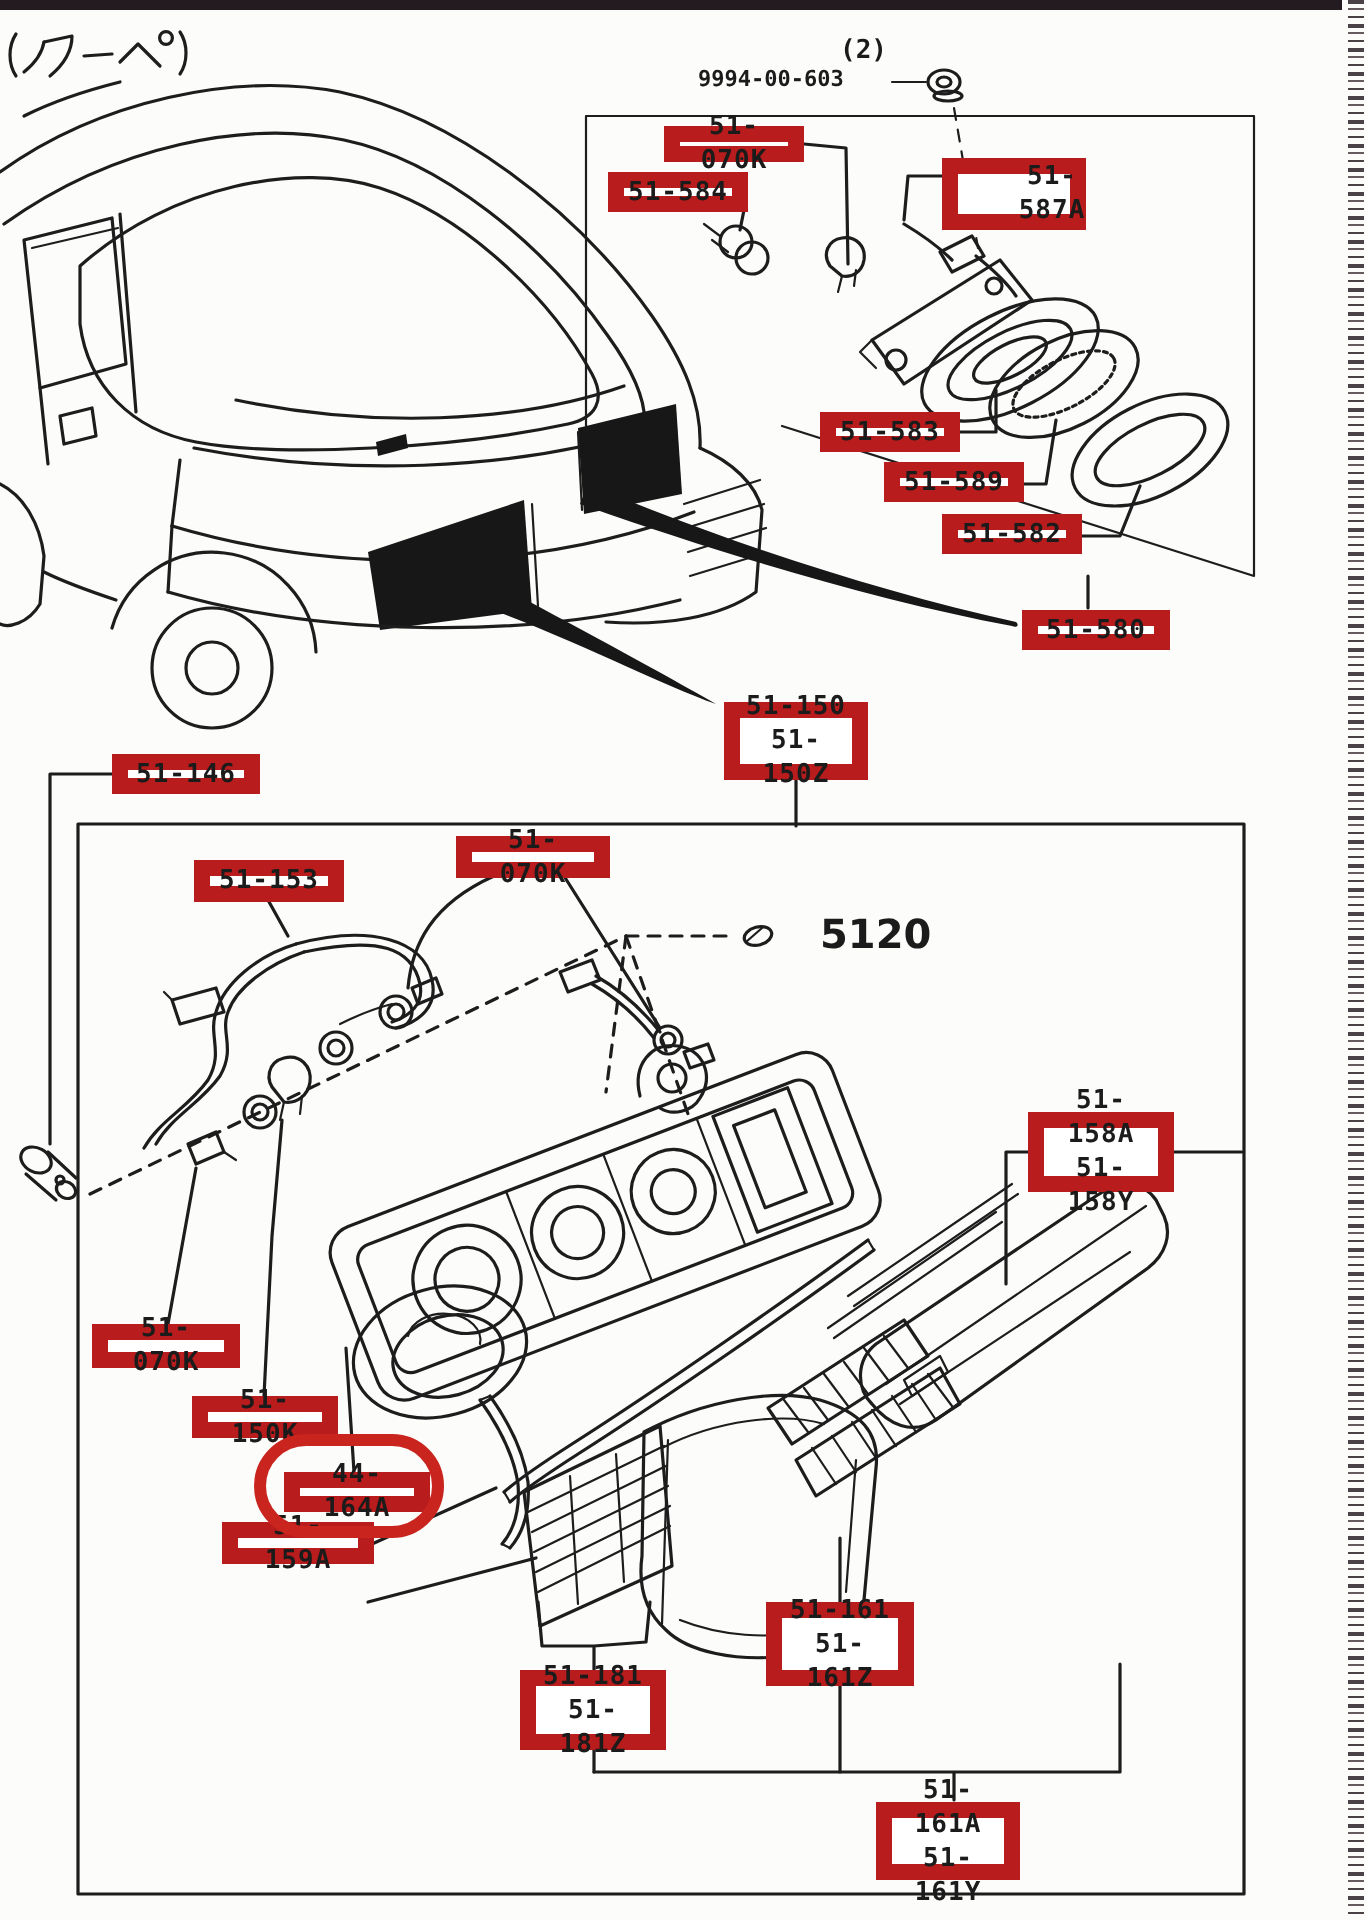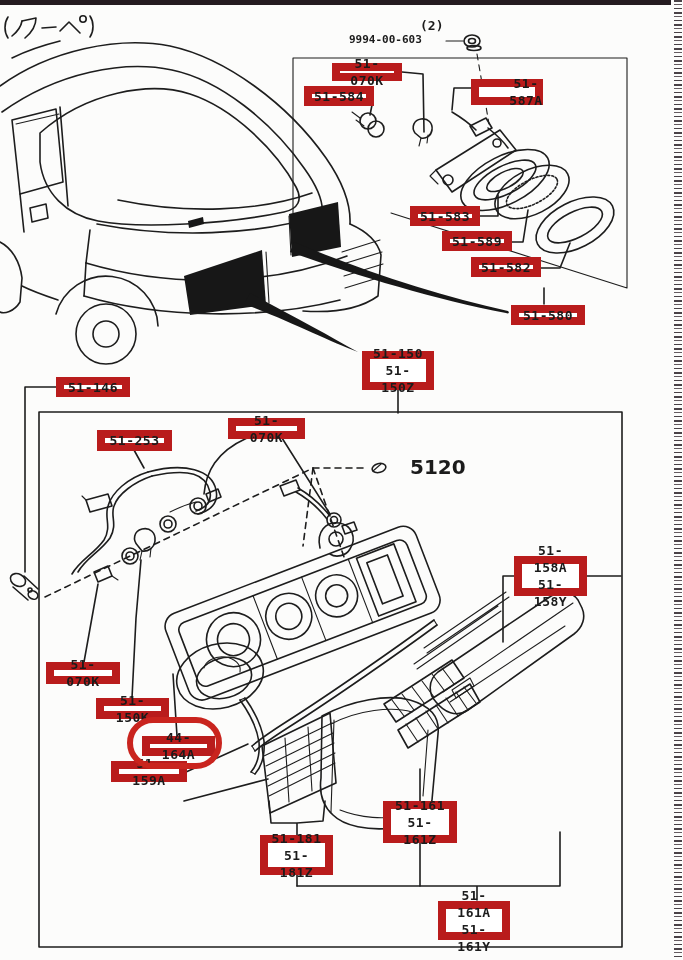--- a/index.html
+++ b/index.html
@@ -247,29 +247,29 @@
       <path d="M297,886 L560,886 M477,886 L477,900 M560,886 L560,832"></path>
     </g>
   </svg>
 
   <div class="note" style="left:420px;top:18px;">(2)</div>
   <div class="note" style="left:349px;top:32px;font-size:11px;">9994-00-603</div>
   <div class="big-note" style="left:394px;top:456px;">5120</div>
 
   <div class="pbox" style="left:332px;top:63px;width:70px;height:18px;">51-070K</div>
   <div class="pbox" style="left:304px;top:86px;width:70px;height:20px;">51-584</div>
-  <div class="pbox" style="left:471px;top:79px;width:72px;height:26px;padding-left:40px;">51-587A</div>
+  <div class="pbox" style="left:471px;top:79px;width:72px;height:36px;padding-left:40px;">51-587A</div>
   <div class="pbox" style="left:410px;top:206px;width:70px;height:20px;">51-583</div>
   <div class="pbox" style="left:442px;top:231px;width:70px;height:20px;">51-589</div>
   <div class="pbox" style="left:471px;top:257px;width:70px;height:20px;">51-582</div>
   <div class="pbox" style="left:511px;top:305px;width:74px;height:20px;">51-580</div>
   <div class="pbox" style="left:362px;top:351px;width:72px;height:39px;">51-150
 51-150Z</div>
   <div class="pbox" style="left:56px;top:377px;width:74px;height:20px;">51-146</div>
-  <div class="pbox" style="left:97px;top:430px;width:75px;height:21px;">51-253</div>
+  <div class="pbox" style="left:97px;top:430px;width:75px;height:21px;">51-153</div>
   <div class="pbox" style="left:228px;top:418px;width:77px;height:21px;">51-070K</div>
   <div class="pbox" style="left:514px;top:556px;width:73px;height:40px;">51-158A
 51-158Y</div>
   <div class="pbox" style="left:46px;top:662px;width:74px;height:22px;">51-070K</div>
   <div class="pbox" style="left:96px;top:698px;width:73px;height:21px;">51-150K</div>
   <div class="pbox" style="left:142px;top:736px;width:73px;height:20px;">44-164A</div>
   <div class="pbox" style="left:111px;top:761px;width:76px;height:21px;">51-159A</div>
   <div class="pbox" style="left:260px;top:835px;width:73px;height:40px;">51-181
 51-181Z</div>
   <div class="pbox" style="left:383px;top:801px;width:74px;height:42px;">51-161

